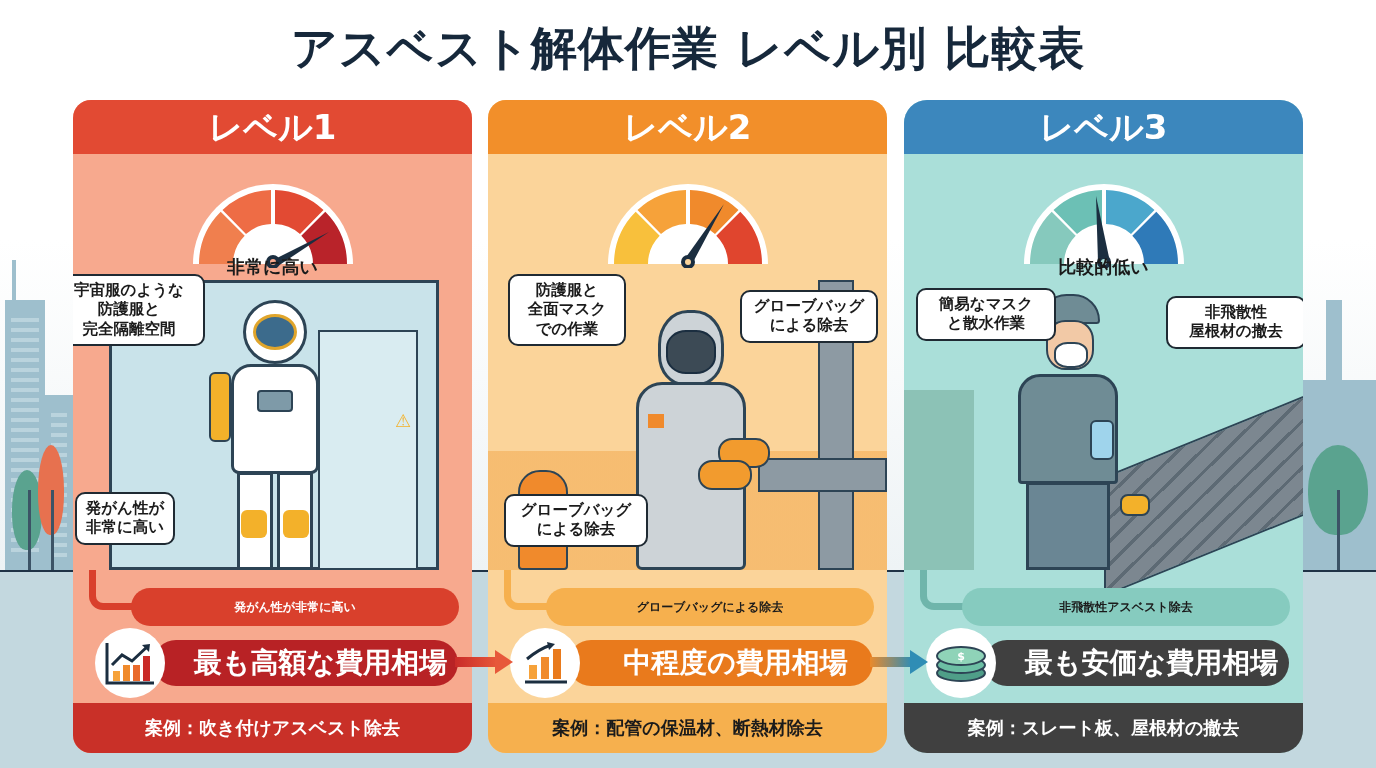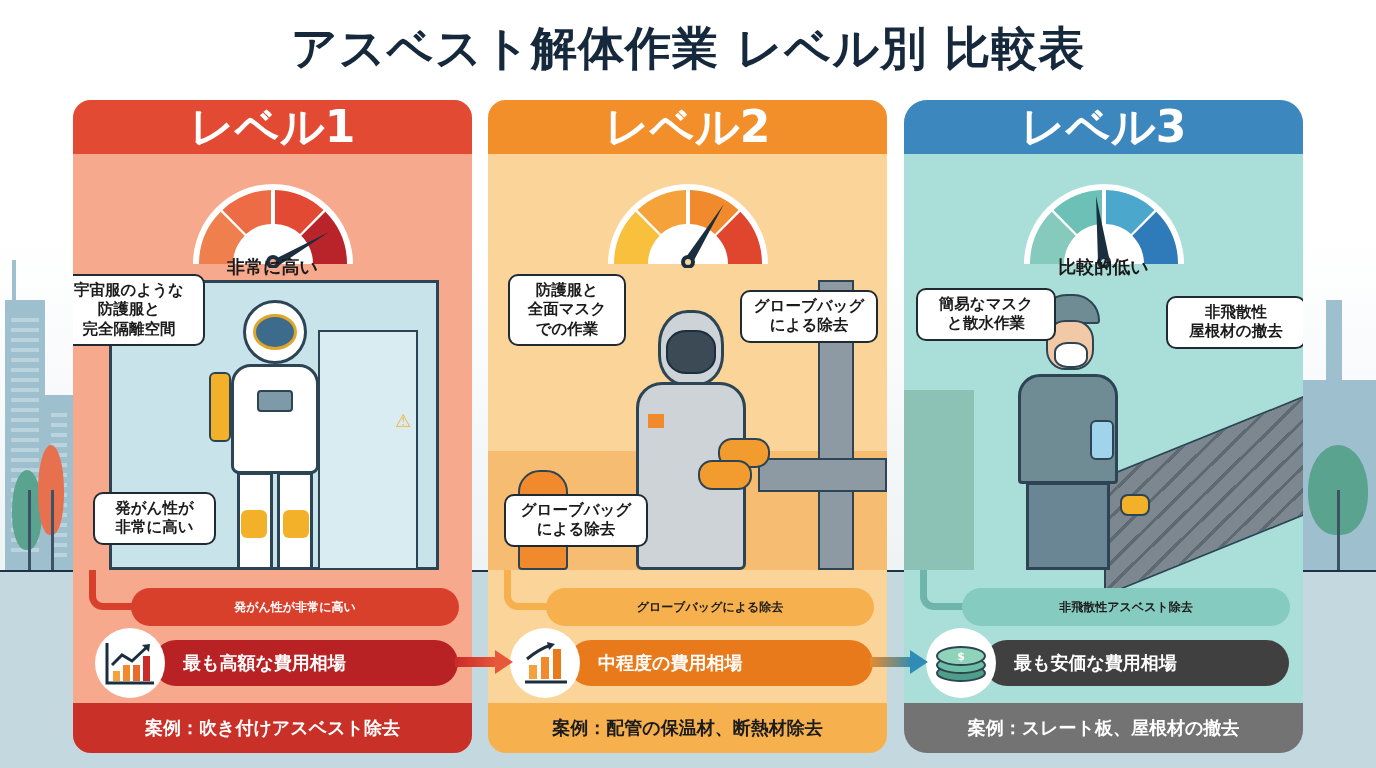--- a/index.html
+++ b/index.html
@@ -35,21 +35,21 @@
 
   .col {
     position: absolute; top: 100px; width: 399px; height: 653px;
     border-radius: 18px; overflow: hidden;
   }
   .col-1 { left: 73px; background: #f7a98e; }
   .col-2 { left: 488px; background: #fbd49a; }
   .col-3 { left: 904px; background: #aadfd9; border-radius: 23px; }
   .col-header {
     height: 54px; line-height: 54px; text-align: center;
-    color: #fff; font-size: 44px; font-weight: bold;
+    color: #fff; font-size: 34px; font-weight: bold;
   }
   .col-1 .col-header { background: #e24a33; }
   .col-2 .col-header { background: #f28f2a; }
   .col-3 .col-header { background: #3c87bd; }
 
   .gauge-wrap { position: absolute; top: 76px; left: 114px; width: 172px; height: 92px; }
   .gauge-label {
     position: absolute; top: 155px; left: 0; width: 100%;
     text-align: center; font-size: 18px; font-weight: bold; color: #1b1b1b;
   }
@@ -75,40 +75,40 @@
   .connector {
     position: absolute; top: 470px; left: 16px; width: 46px; height: 40px;
     border-left: 7px solid; border-bottom: 7px solid; border-bottom-left-radius: 14px;
   }
   .col-1 .connector { border-color: #d9402c; }
   .col-2 .connector { border-color: #f6b04e; }
   .col-3 .connector { border-color: #6fb5ab; }
 
   .cost-pill {
     position: absolute; top: 540px; left: 80px; width: 305px; height: 46px;
-    border-radius: 23px; text-align: left; line-height: 46px; padding-left: 30px;
-    color: #fff; font-size: 18px; font-weight: bold;
+    border-radius: 23px; text-align: center; line-height: 46px; padding-left: 30px;
+    color: #fff; font-size: 28px; font-weight: bold;
   }
   .col-1 .cost-pill { background: #b82225; }
   .col-2 .cost-pill { background: #e97a1c; }
   .col-3 .cost-pill { background: #404040; }
 
   .cost-icon {
     position: absolute; top: 528px; left: 22px; width: 70px; height: 70px;
     border-radius: 50%; background: #fff; z-index: 2;
     display: flex; align-items: center; justify-content: center;
   }
 
   .case-bar {
     position: absolute; bottom: 0; left: 0; width: 100%; height: 50px;
     text-align: center; line-height: 50px; font-size: 18px; font-weight: bold;
   }
   .col-1 .case-bar { background: #c93028; color: #fff; }
   .col-2 .case-bar { background: #f6b04e; color: #1b1b1b; }
-  .col-3 .case-bar { background: #737373; color: #fff; }
+  .col-3 .case-bar { background: #404040; color: #fff; }
 
   .arrow { position: absolute; top: 650px; height: 24px; z-index: 5; }
 </style>
 </head>
 <body>
 
 <div class="bg-sky"></div>
 
 <div class="bldg win" style="left:5px;top:300px;width:40px;height:270px;"></div>
 <div class="bldg" style="left:12px;top:260px;width:4px;height:40px;"></div>
@@ -157,21 +157,21 @@
       <div style="position:absolute;left:-6px;top:72px;width:22px;height:70px;border-radius:6px;background:#f3b12a;border:2px solid #2d4455;"></div>
       <div style="position:absolute;left:42px;top:90px;width:36px;height:22px;background:#7e9aa8;border:2px solid #2d4455;border-radius:4px;"></div>
       <div style="position:absolute;left:22px;top:172px;width:36px;height:98px;background:#fff;border:3px solid #2d4455;"></div>
       <div style="position:absolute;left:62px;top:172px;width:36px;height:98px;background:#fff;border:3px solid #2d4455;"></div>
       <div style="position:absolute;left:26px;top:210px;width:26px;height:28px;background:#f3b12a;border-radius:6px;"></div>
       <div style="position:absolute;left:68px;top:210px;width:26px;height:28px;background:#f3b12a;border-radius:6px;"></div>
     </div>
     <div class="bubble" style="left:-20px;top:-6px;width:152px;">宇宙服のような
 防護服と
 完全隔離空間</div>
-    <div class="bubble" style="left:20px;top:212px;width:123px;">発がん性が
+    <div class="bubble" style="left:2px;top:212px;width:100px;">発がん性が
 非常に高い</div>
   </div>
 
   <div class="connector"></div>
   <div class="risk-pill">発がん性が非常に高い</div>
   <div class="cost-icon">
     <svg width="52" height="44" viewBox="0 0 52 44">
       <path d="M3 2 V42 H50" stroke="#1b2e40" stroke-width="3" fill="none"></path>
       <rect x="9" y="30" width="7" height="10" fill="#f6a23a"></rect>
       <rect x="19" y="24" width="7" height="16" fill="#f08a2c"></rect>

